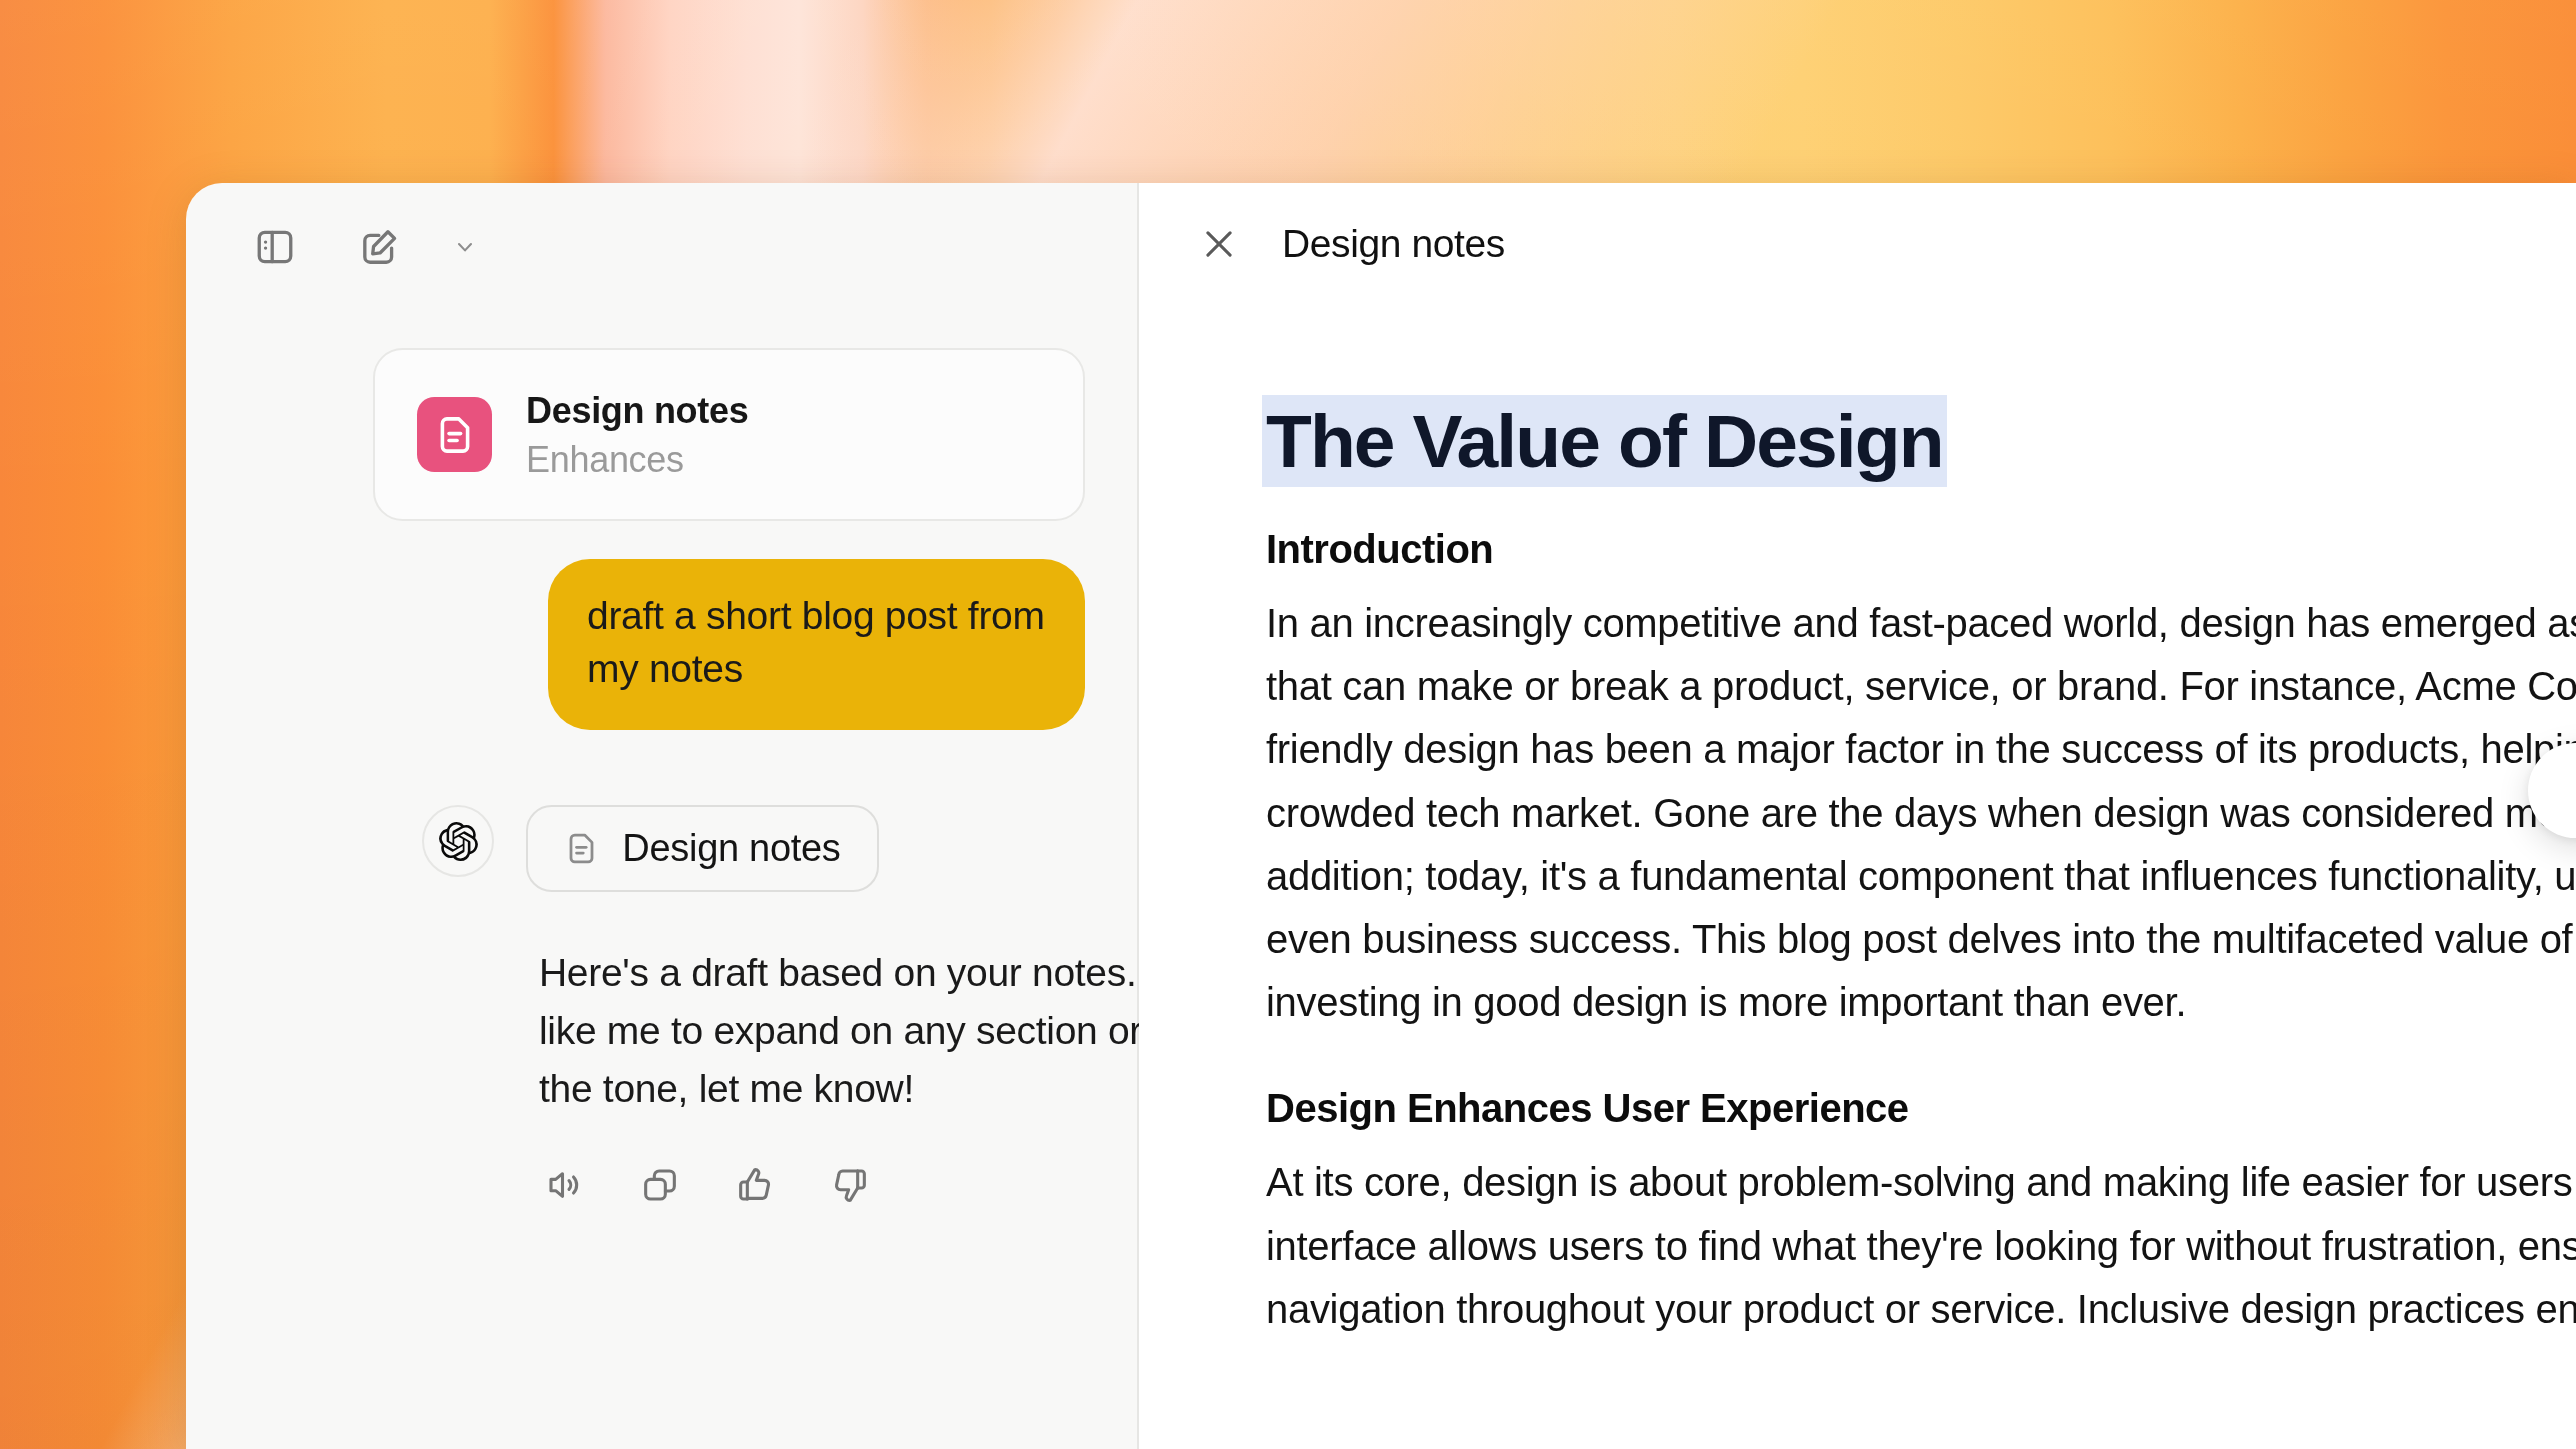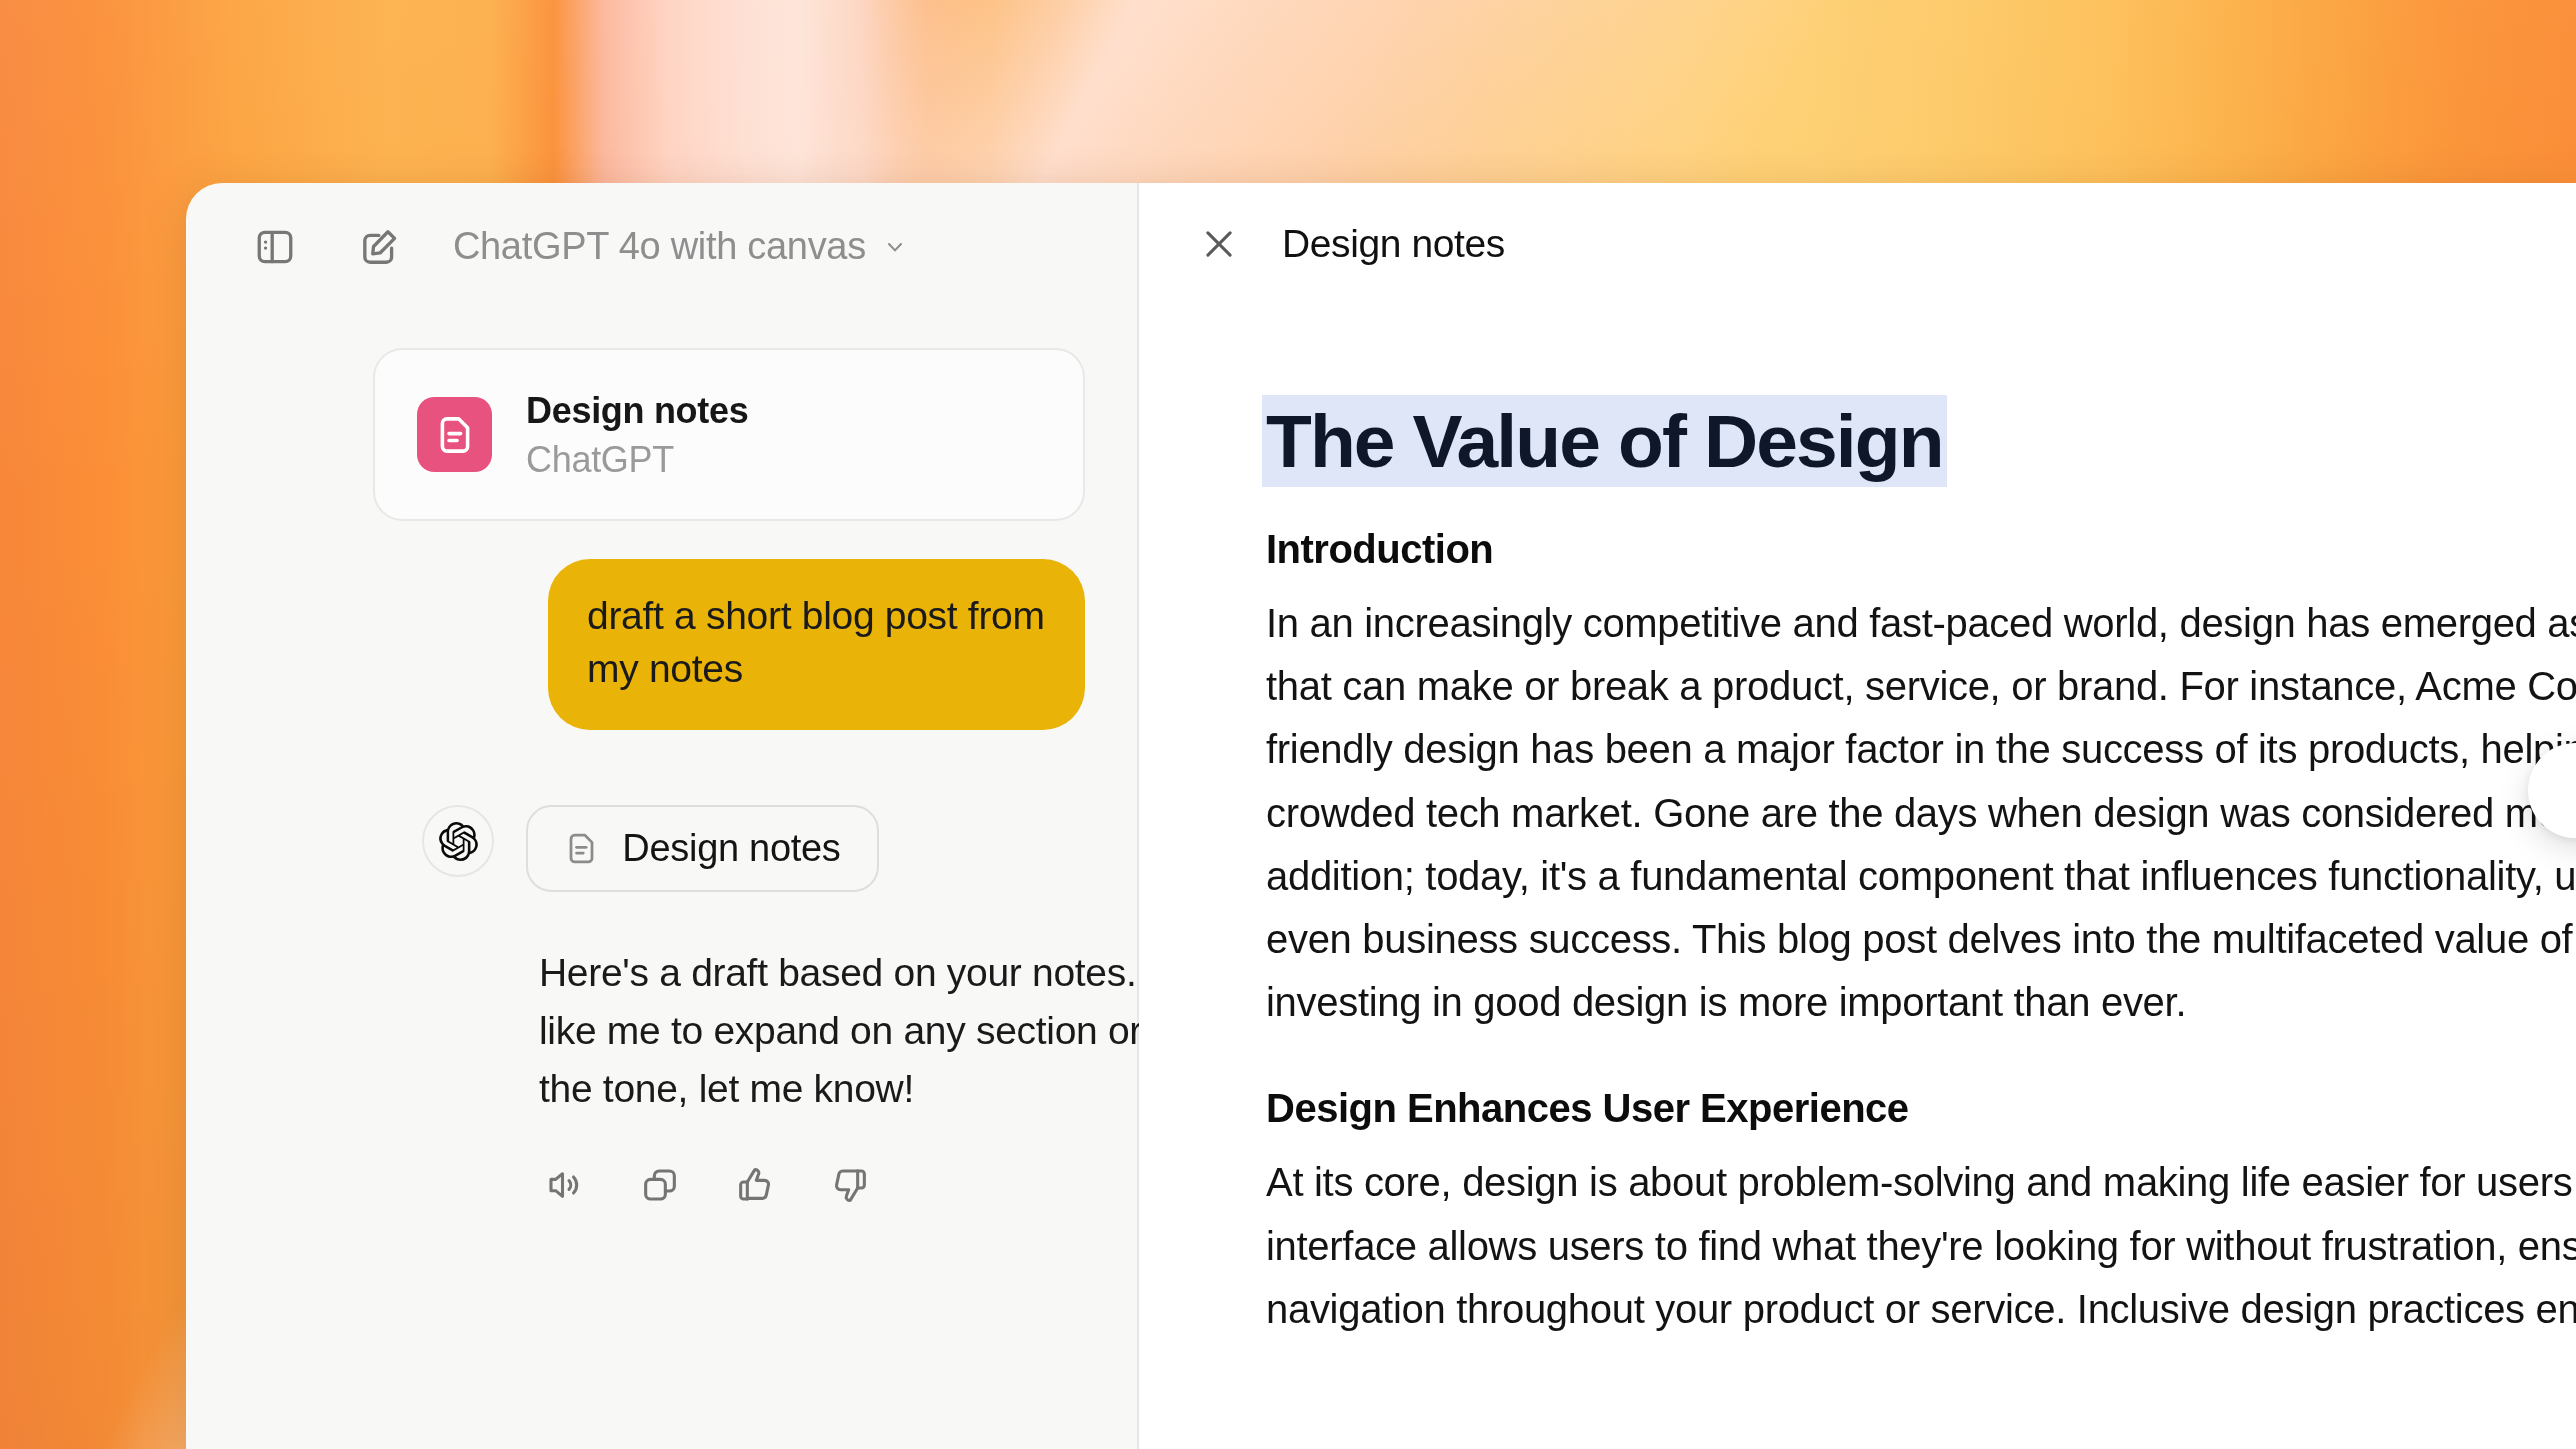--- a/index.html
+++ b/index.html
@@ -267,38 +267,37 @@
       </div>
 
       <div class="hdr-icon-btn" style="margin-left:29.5px;">
         <svg width="42" height="42" viewBox="0 0 24 24" fill="none" stroke="#777777" stroke-width="1.9" stroke-linecap="round" stroke-linejoin="round">
           <path d="M19.2 12.6v5.1a3 3 0 0 1-3 3H6.9a3 3 0 0 1-3-3V8.4a3 3 0 0 1 3-3h5"></path>
           <path d="M17.1 3.3 20.9 7.1 12.6 15.4l-4.2.5.5-4.2z"></path>
         </svg>
       </div>
 
       <div class="model-picker">
-        <span class="model-name">ChatGPT 4o with canvas</span>
         <svg width="24" height="24" viewBox="0 0 24 24" fill="none" stroke="#8E8E8E" stroke-width="2.1" stroke-linecap="round" stroke-linejoin="round">
           <polyline points="6 9 12 15.4 18 9"></polyline>
         </svg>
       </div>
     </div>
 
     <div class="doc-card">
       <div class="doc-card-icon">
         <svg width="42" height="42" viewBox="0 0 24 24" fill="none" stroke="#FFFFFF" stroke-width="2.05" stroke-linecap="round" stroke-linejoin="round">
           <path d="M14.2 2.8H7.4a2.6 2.6 0 0 0-2.6 2.6v13.2a2.6 2.6 0 0 0 2.6 2.6h9.2a2.6 2.6 0 0 0 2.6-2.6V7.8z"></path>
           <line x1="8.6" y1="11.2" x2="15.2" y2="11.2"></line>
           <line x1="8.6" y1="15.1" x2="13.2" y2="15.1"></line>
         </svg>
       </div>
       <div>
         <div class="doc-card-title">Design notes</div>
-        <div class="doc-card-sub">ChatGPT</div>
+        <div class="doc-card-sub">Enhances</div>
       </div>
     </div>
 
     <div class="user-row">
       <div class="user-bubble">draft a short blog post from my notes</div>
     </div>
 
     <div class="assistant-block">
       <div class="assistant-row">
         <div class="gpt-avatar">

